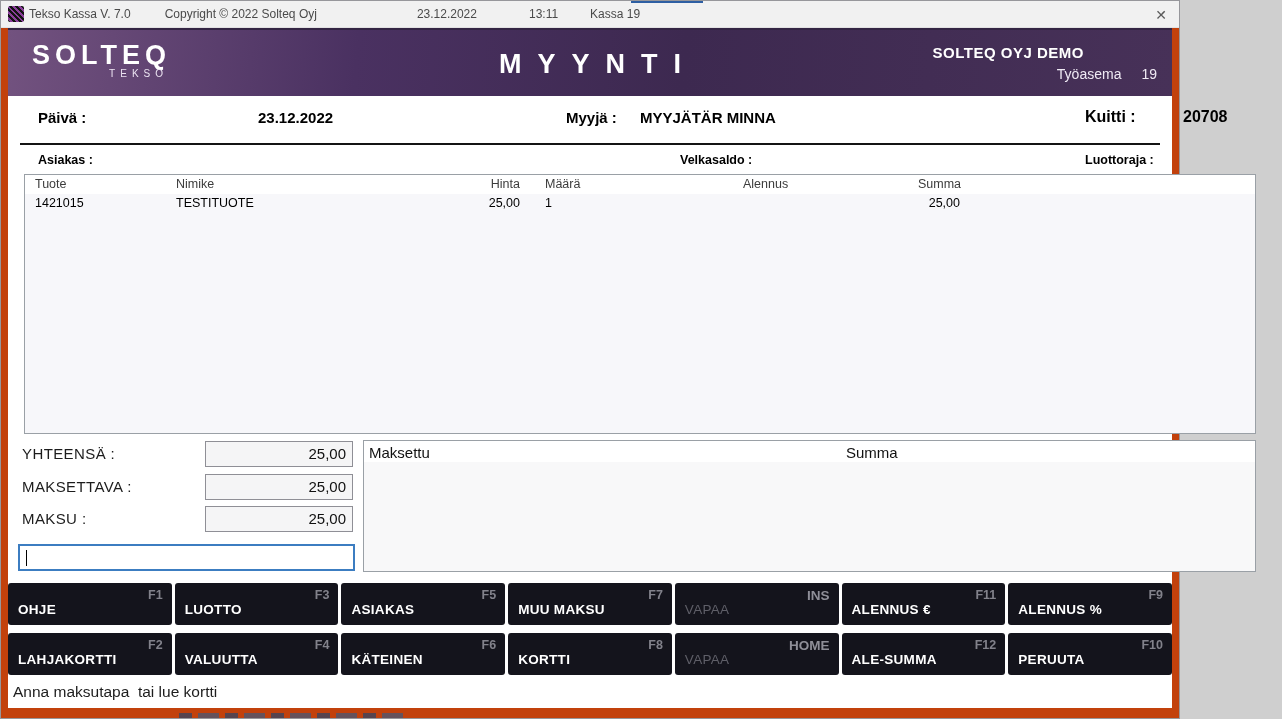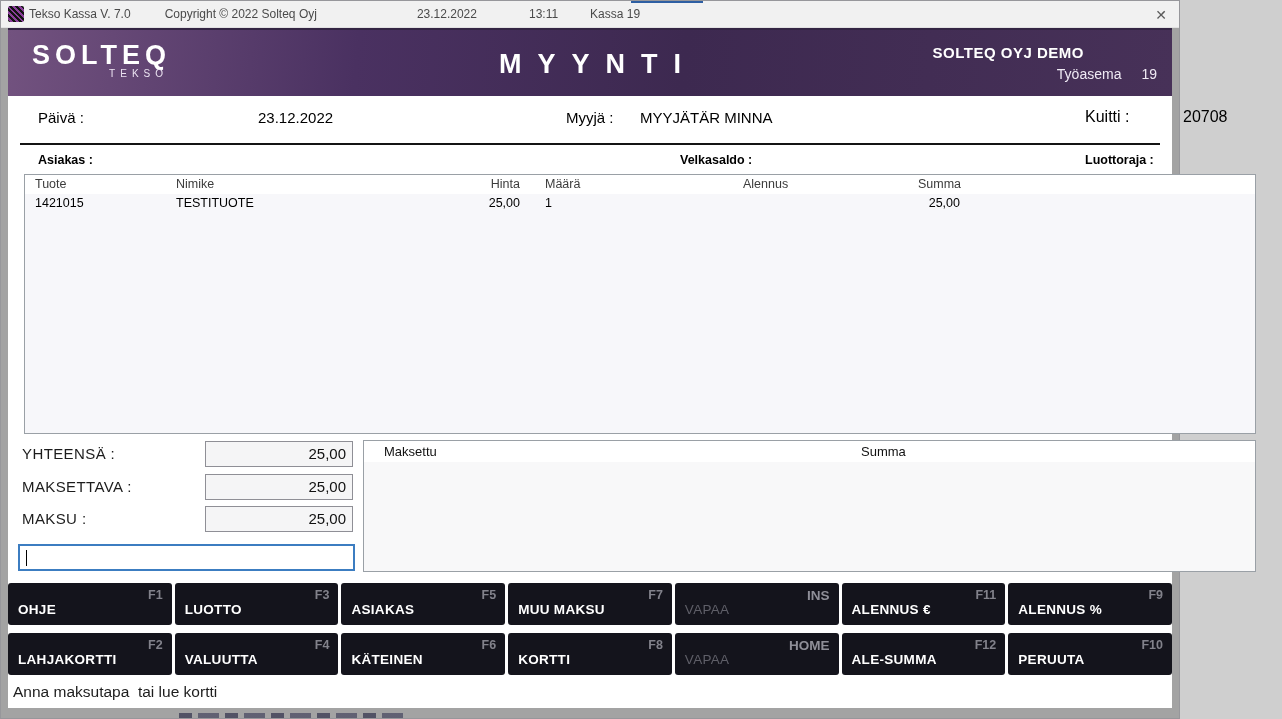--- a/index.html
+++ b/index.html
@@ -1,19 +1,19 @@
 <!DOCTYPE html>
 <html><head>
 <meta charset="utf-8">
 <style>
   * { box-sizing: border-box; }
   html,body { margin:0; padding:0; width:1282px; height:719px; overflow:hidden;
               font-family:"Liberation Sans", sans-serif; background:#cfcfcf; }
   .window { position:absolute; inset:0; width:1180px; height:719px;
-            background:#a3a3a3; border:1px solid #97979b; }
+            background:#c2410c; border:1px solid #97979b; }
 
   
   .titlebar { height:27px; background:#f1f1f1; border-bottom:1px solid #e2e2e2;
               display:flex; align-items:center; font-size:12px; color:#4a4a4a; position:relative; }
   .app-icon { width:16px; height:16px; margin-left:7px; border-radius:2px;
               background:repeating-linear-gradient(45deg,#141414 0 2px,#8a3f9a 2px 4px); }
   .tb-app   { margin-left:5px; }
   .tb-copy  { margin-left:34px; }
   .tb-date  { margin-left:100px; }
   .tb-time  { margin-left:52px; }
@@ -33,21 +33,21 @@
   .logo-main { font-size:27px; font-weight:600; letter-spacing:5px; line-height:28px; }
   .logo-sub  { font-size:10px; letter-spacing:5px; text-align:right; color:#ece4f2; margin-top:-1px; padding-right:3px; }
   .band-title { position:absolute; left:0; right:0; top:19px; text-align:center;
                 font-size:27px; font-weight:700; letter-spacing:16px; text-indent:16px; }
   .store  { position:absolute; right:88px; top:14px; font-size:15px; font-weight:700; letter-spacing:.5px; }
   .workst { position:absolute; right:15px; top:36px; font-size:14px; color:#efeaf4; }
   .workst .num { margin-left:20px;margin-top:48px; }
 
   
   .inforow { position:relative; height:47px; }
-  .inforow span { position:absolute; font-weight:400; color:#000; white-space:nowrap; }
+  .inforow span { position:absolute; font-weight:700; color:#000; white-space:nowrap; }
   .fi-15 { font-size:15px; top:13px; }
   .fi-16 { font-size:16px; top:12px; }
   .rule { margin:0 12px; border-top:2px solid #141414; }
   .inforow2 { position:relative; height:31px; }
   .inforow2 span { position:absolute; top:8px; font-size:12.5px; font-weight:700; color:#000; }
 
   
   .items { position:absolute; left:16px; width:1232px; top:146px; height:260px;
            border:1px solid #9aa0a6; display:flex; flex-direction:column; font-size:12.5px; }
   .thead { height:19px; position:relative; background:#fff; color:#3c3c3c; flex:0 0 auto; }
@@ -68,21 +68,21 @@
   .tot-box { position:absolute; left:197px; width:148px; height:26px; background:#f5f5f6;
              border:1px solid #8f8f96; font-size:15px; color:#111; text-align:right;
              line-height:24px; padding-right:6px; }
   .entry-wrap { position:absolute; left:10px; top:110px; width:337px; height:27px;
                 border:2px solid #3c7dc1; background:#fff; }
   .entry-wrap input { border:none; outline:none; width:100%; height:100%; padding:0 4px 0 8px;
                       font-size:14px; background:transparent; }
   .caret { position:absolute; left:6px; top:4px; width:1px; height:16px; background:#000; }
   .paypanel { position:absolute; left:355px; top:6px; width:893px; height:132px;
               border:1px solid #9aa0a6; background:#fff; }
-  .pay-head { height:21px; position:relative; font-size:13px; color:#111; background:#fff;margin-left:15px; }
+  .pay-head { height:21px; position:relative; font-size:15px; color:#111; background:#fff; }
   .pay-head span { position:absolute; top:3px; }
   .ph-paid { left:5px; }
   .ph-sum  { left:482px; }
   .pay-body { position:absolute; top:21px; left:0; right:0; bottom:0; background:#f8f8f9; }
 
   
   .fkeys { position:absolute; left:0; right:0; top:555px; height:92px;
            display:grid; grid-template-columns:repeat(7,1fr); gap:8px 3px; }
   .fkey { position:relative; background:#14141c; border:none; border-radius:3px; cursor:pointer; padding:0; }
   .fkey-label { position:absolute; left:10px; bottom:8px; color:#ffffff;

